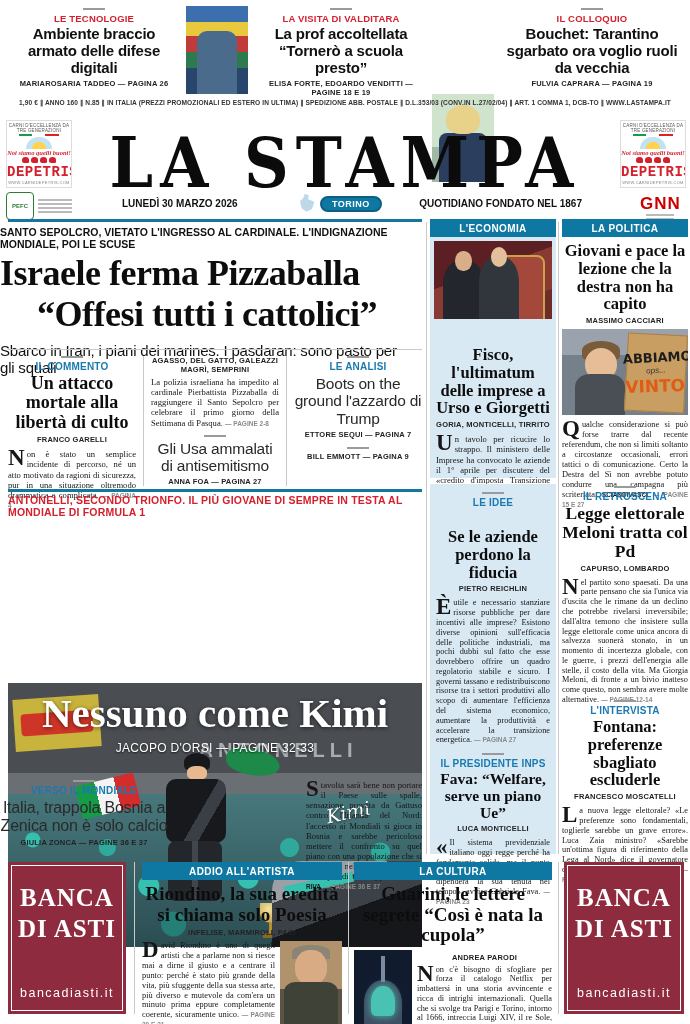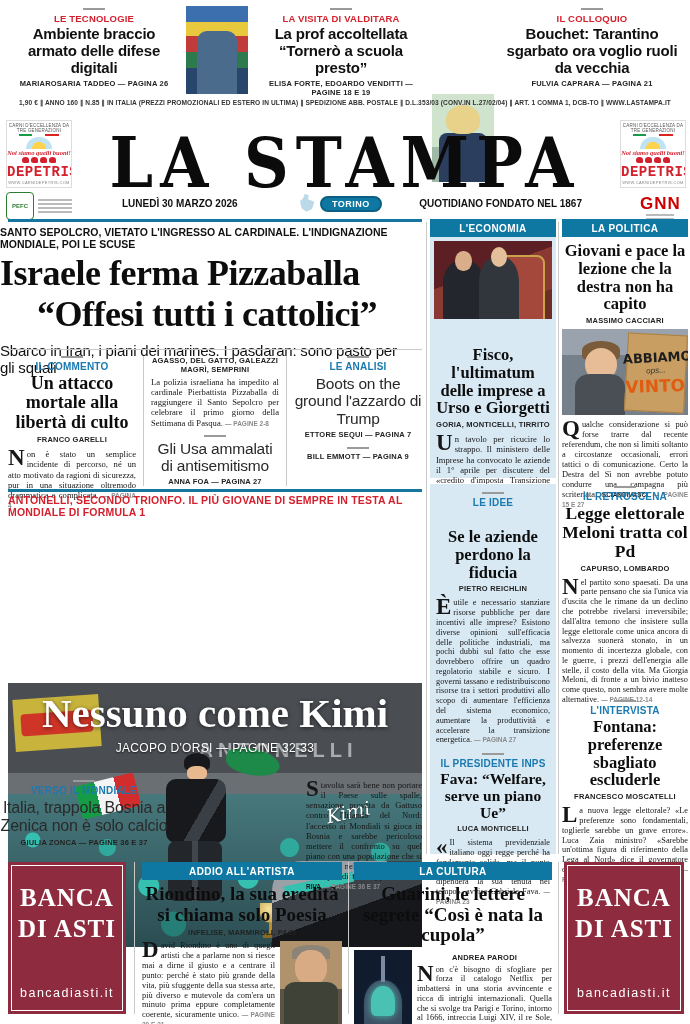--- a/index.html
+++ b/index.html
@@ -159,21 +159,21 @@
     <div class="ttl-sans" style="font-weight:bold;font-size:15px;color:#111;margin-top:2px;">La prof accoltellata “Tornerò a scuola presto”</div>
     <div class="by">ELISA FORTE, EDOARDO VENDITTI — PAGINE 18 E 19</div>
   </div>
   <div class="abs ph promo-img2" style="left:432px;top:6px;width:62px;height:88px;">
       <div class="blazer"></div>
     </div>
   <div class="abs" style="left:500px;top:8px;width:184px;">
     <div class="dash"></div>
     <div class="lbl-red">IL COLLOQUIO</div>
     <div class="ttl-sans" style="font-weight:bold;font-size:15px;color:#111;margin-top:2px;">Bouchet: Tarantino sgarbato ora voglio ruoli da vecchia</div>
-    <div class="by">FULVIA CAPRARA — PAGINA 21</div>
+    <div class="by">FULVIA CAPRARA — PAGINA 19</div>
   </div>
 
   <div class="abs" style="left:0;top:99px;width:690px;text-align:center;font-size:6.6px;font-weight:bold;color:#333;letter-spacing:.1px;">1,90 € ∥ ANNO 160 ∥ N.85 ∥ IN ITALIA (PREZZI PROMOZIONALI ED ESTERO IN ULTIMA) ∥ SPEDIZIONE ABB. POSTALE ∥ D.L.353/03 (CONV.IN L.27/02/04) ∥ ART. 1 COMMA 1, DCB-TO ∥ WWW.LASTAMPA.IT</div>
 
   <div class="abs depetris" style="left:6px;top:120px;width:64px;height:66px;">
     <div class="dep-top">CARNI D'ECCELLENZA DA TRE GENERAZIONI</div>
     <div class="dep-flag"></div>
     <div class="dep-sun"></div>
     <div class="dep-slogan">Noi siamo quelli buoni!</div>
     <div class="dep-birds">

